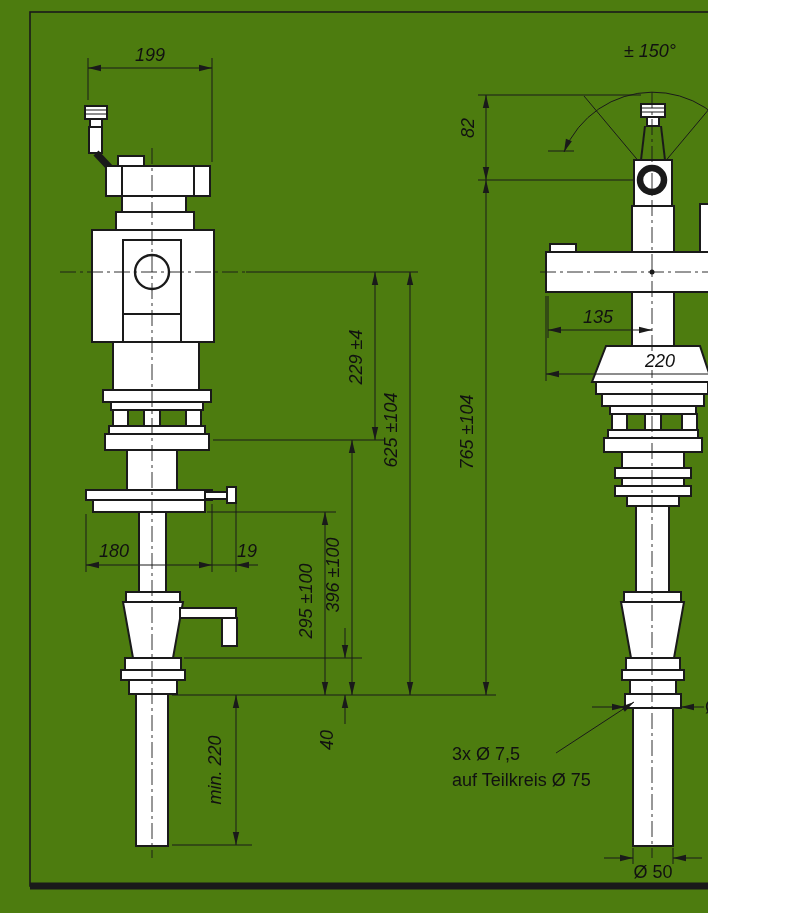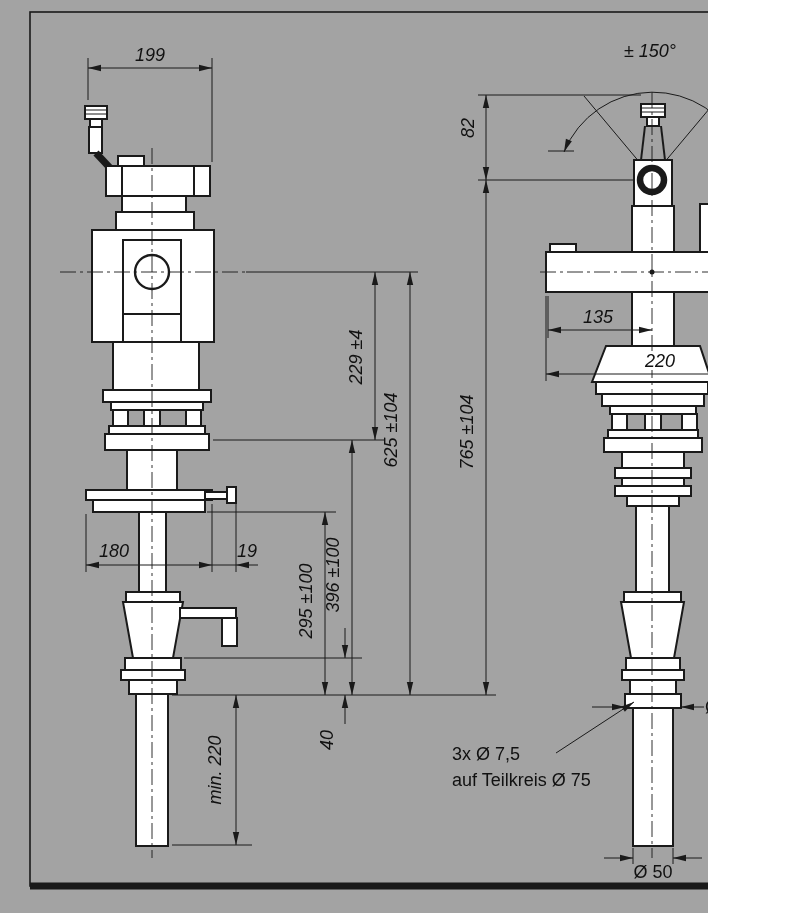--- a/index.html
+++ b/index.html
@@ -1,16 +1,16 @@
 <!DOCTYPE html>
 <html><head>
 <meta charset="utf-8">
 <style>
   html,body{margin:0;padding:0;background:#ffffff}
-  .page{width:708px;height:913px;background:#a3a3a3;position:relative;overflow:hidden}
+  .page{width:708px;height:913px;background:#4d7c0f;position:relative;overflow:hidden}
   svg{display:block}
   .o  {fill:#ffffff;stroke:#1a1a1a;stroke-width:2}
   .ol {fill:none;stroke:#1a1a1a;stroke-width:2}
   .t  {fill:none;stroke:#1a1a1a;stroke-width:1}
   .cl {fill:none;stroke:#1a1a1a;stroke-width:0.9;stroke-dasharray:16 4 3 4}
   .thk{fill:none;stroke:#1a1a1a;stroke-width:7}
   .ring{fill:#ffffff;stroke:#1a1a1a;stroke-width:6.5}
   .frame{fill:none;stroke:#1a1a1a;stroke-width:1.6}
   .fthick{stroke:#1a1a1a;stroke-width:7}
   text{font-family:"Liberation Sans",sans-serif;fill:#111111}

